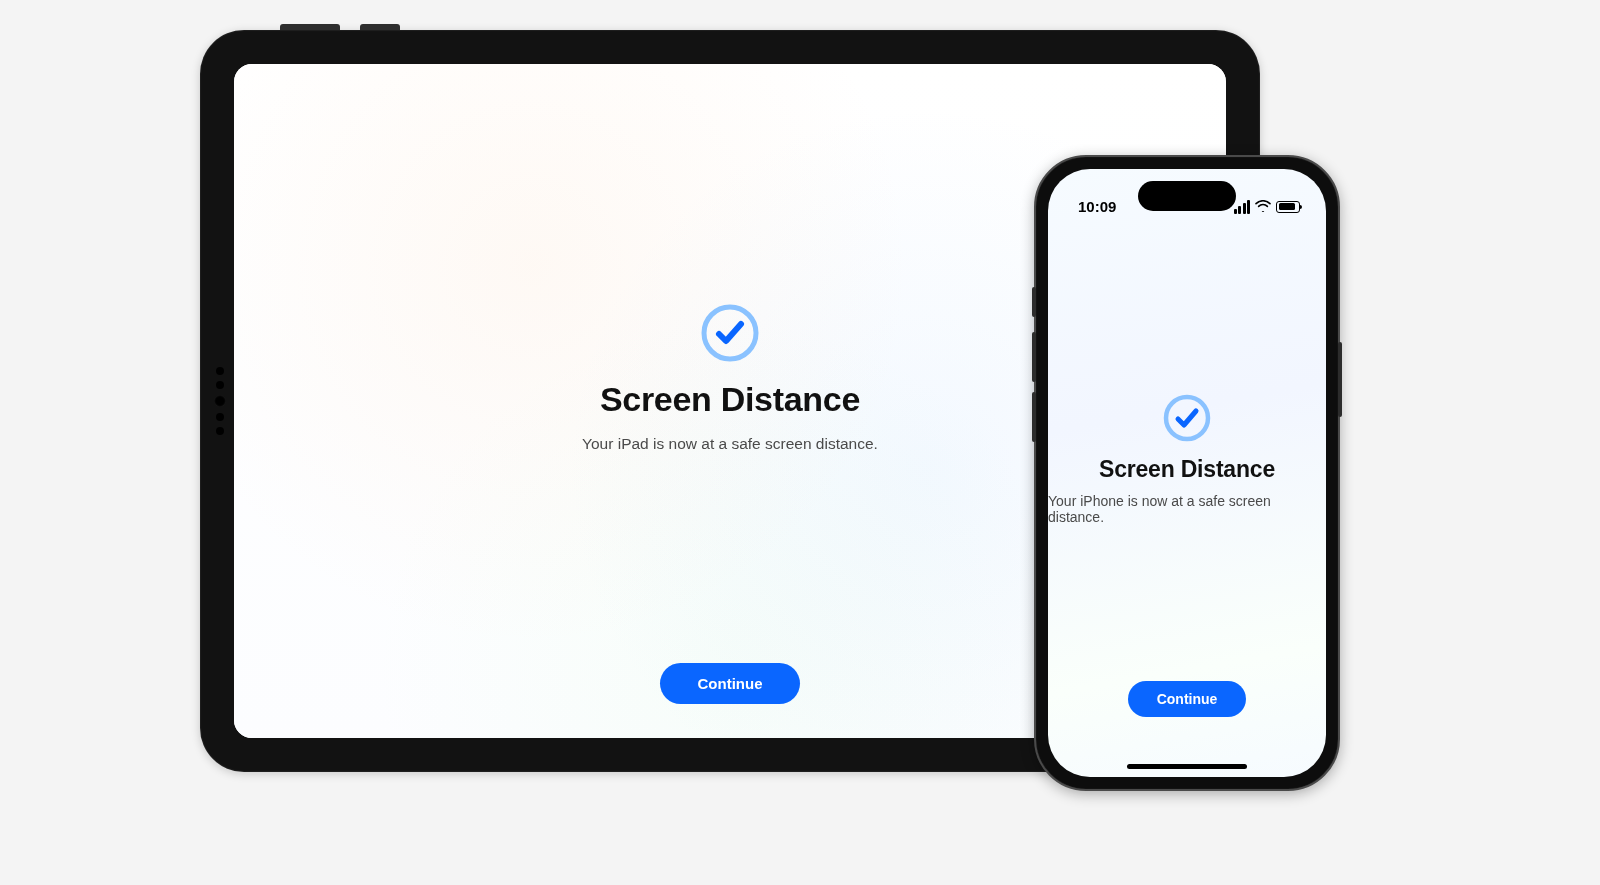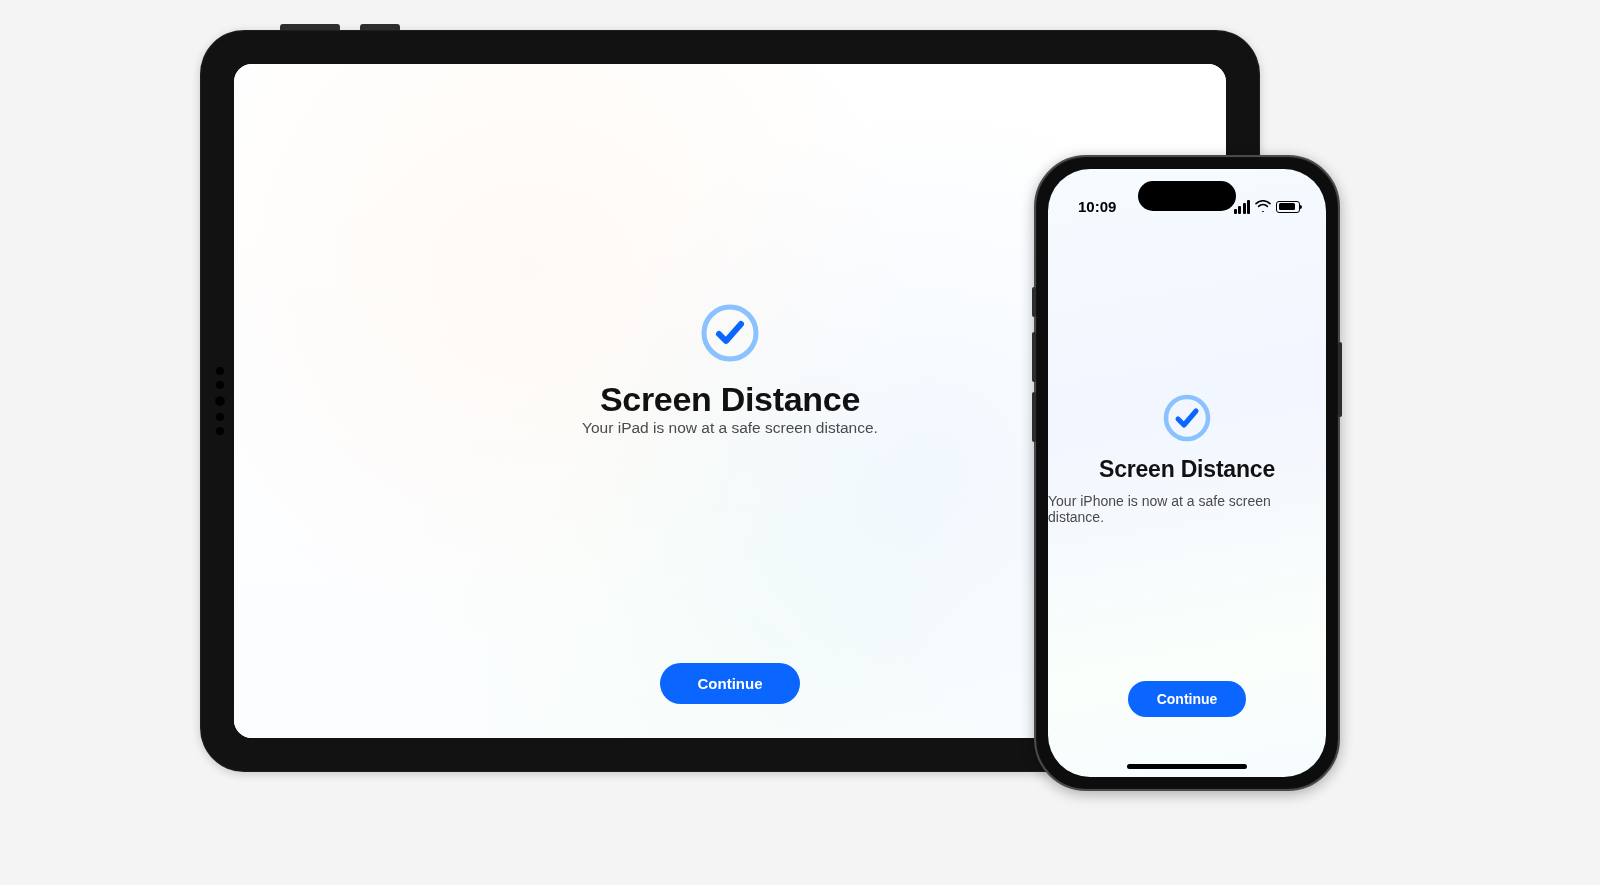--- a/index.html
+++ b/index.html
@@ -71,21 +71,21 @@
   .check-circle.lg { width:58px;height:58px;}
   .check-circle svg { display:block; }
   .ipad-title {
     margin-top: 18px;
     font-size: 34px;
     font-weight: 700;
     letter-spacing: -.3px;
     color:#111;
   }
   .ipad-sub {
-    margin-top: 0;
+    margin-top: 16px;
     font-size: 15.5px;
     color:#4a4a4a;
   }
   .ipad-btn {
     position: absolute;
     bottom: 34px;
     left: 50%;
     transform: translateX(-50%);
     min-width: 140px;
     padding: 12px 34px;

